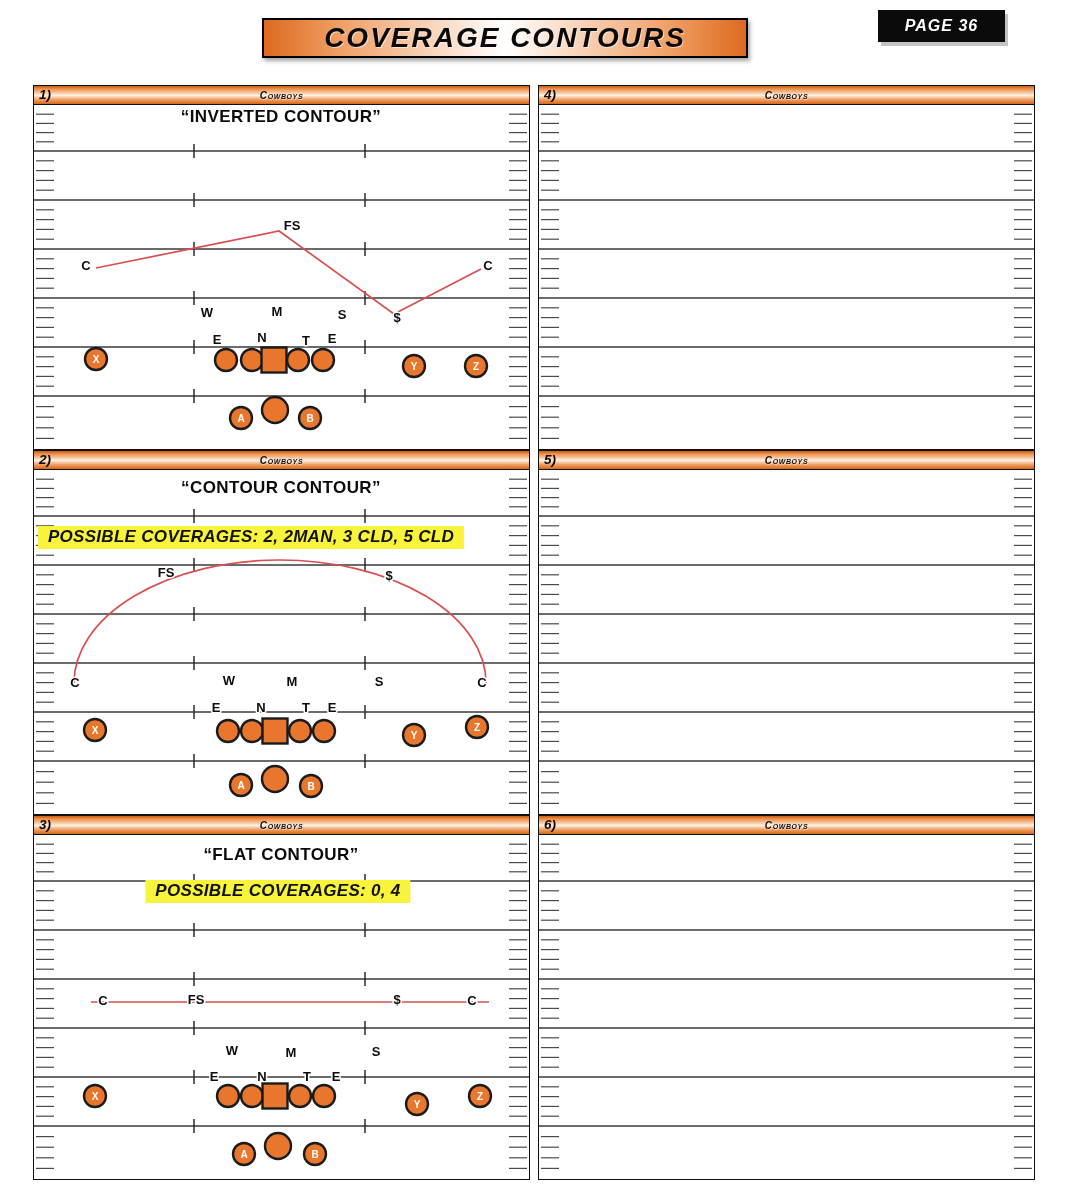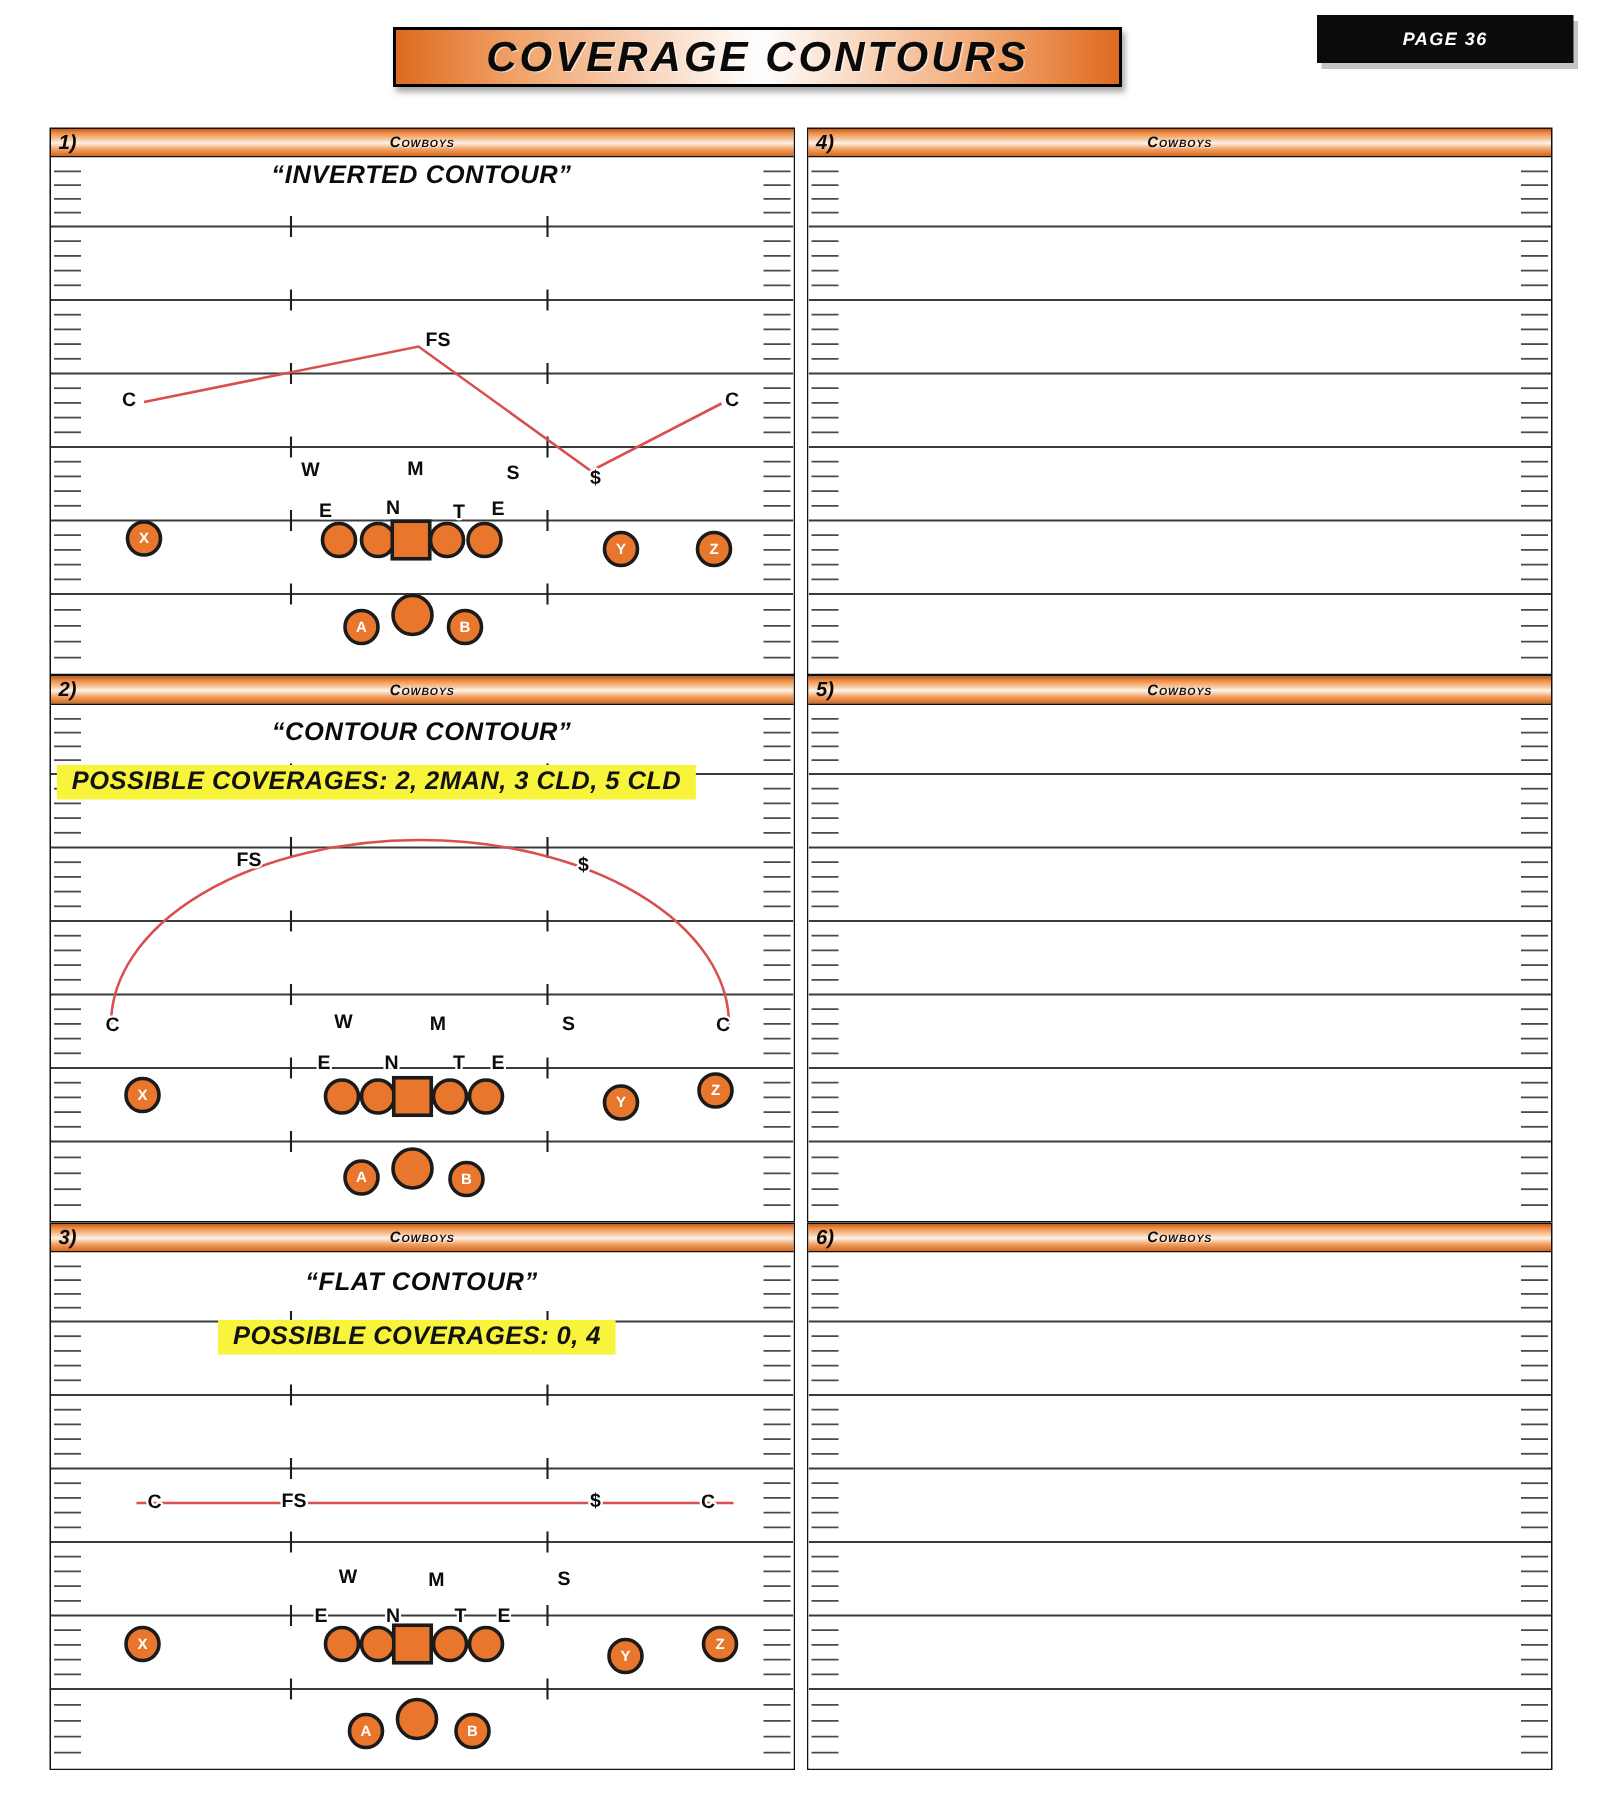--- a/index.html
+++ b/index.html
@@ -15,23 +15,23 @@
     box-sizing:border-box;border:2px solid #000;
     background:linear-gradient(90deg,var(--orange-dark) 0%,#f0a066 16%,#ffffff 50%,#f0a066 84%,var(--orange-dark) 100%);
     display:flex;align-items:center;justify-content:center;
     box-shadow:2px 3px 4px rgba(0,0,0,.35);
   }
   .title-box span{
     font-weight:bold;font-style:italic;font-size:28px;letter-spacing:2px;color:#0a0a0a;
     text-shadow:1px 1px 0 rgba(255,255,255,.55);
   }
   .page-badge{
-    position:absolute;left:878px;top:10px;width:171px;height:32px;
+    position:absolute;left:878px;top:10px;width:127px;height:32px;
     background:#0b0b0b;color:#fff;display:flex;align-items:center;justify-content:center;
-    font-weight:bold;font-style:italic;font-size:12px;letter-spacing:1px;
+    font-weight:bold;font-style:italic;font-size:16px;letter-spacing:1px;
     box-shadow:3px 4px 0 #c4c4c4;
   }
   
   .grid{
     position:absolute;left:33px;top:85px;width:1002px;
     display:grid;grid-template-columns:497px 497px;column-gap:8px;row-gap:0;
   }
   .panel:nth-child(1){grid-area:1/1}.panel:nth-child(2){grid-area:2/1}.panel:nth-child(3){grid-area:3/1}
   .panel:nth-child(4){grid-area:1/2}.panel:nth-child(5){grid-area:2/2}.panel:nth-child(6){grid-area:3/2}
   .panel{box-sizing:border-box;border:1.5px solid #101010;background:#fff;}
@@ -63,21 +63,21 @@
     paint-order:stroke;stroke:#ffffff;stroke-width:3px;stroke-linejoin:round;
   }
   .player{fill:var(--player-fill);stroke:var(--player-stroke);stroke-width:2.4;}
   text.pletter{
     font-family:"Liberation Sans",sans-serif;font-weight:bold;font-size:10px;
     fill:#fff;text-anchor:middle;dominant-baseline:central;stroke:none;
   }
   
   .diagram-title{
     position:absolute;transform:translateX(-50%);white-space:nowrap;
-    font-weight:bold;font-style:italic;font-size:17px;letter-spacing:.4px;color:#0b0b0b;
+    font-weight:bold;font-size:17px;letter-spacing:.4px;color:#0b0b0b;
   }
   .coverage-highlight{
     position:absolute;transform:translateX(-50%);white-space:nowrap;
     background:var(--highlight-yellow);color:#121212;
     font-weight:bold;font-style:italic;font-size:17px;letter-spacing:.3px;
     padding:1px 10px 2px 10px;
   }
 </style>
 </head>
 <body>
@@ -309,21 +309,21 @@
           <text x="380" y="265.5" class="pletter">Y</text>
           <circle cx="443" cy="257" r="11" class="player"></circle>
           <text x="443" y="257.5" class="pletter">Z</text>
           <circle cx="207" cy="315" r="11" class="player"></circle>
           <text x="207" y="315.5" class="pletter">A</text>
           <circle cx="241" cy="309" r="13" class="player"></circle>
           <circle cx="277" cy="316" r="11" class="player"></circle>
           <text x="277" y="316.5" class="pletter">B</text>
         </svg>
       <div class="diagram-title" style="left: 247px; top: 8px;">“CONTOUR CONTOUR”</div>
-      <div class="coverage-highlight" style="left: 217px; top: 40px;">POSSIBLE COVERAGES: 2, 2MAN, 3 CLD, 5 CLD</div>
+      <div class="coverage-highlight" style="left: 217px; top: 56px;">POSSIBLE COVERAGES: 2, 2MAN, 3 CLD, 5 CLD</div>
     </div>
   </div>
 
   <div class="panel" id="panel2">
     <div class="panel-header">
       <span class="panel-num">3)</span>
       <span class="panel-team">Cowboys</span>
     </div>
     <div class="panel-field">
       <svg class="field-svg" viewBox="0 0 495 344">

